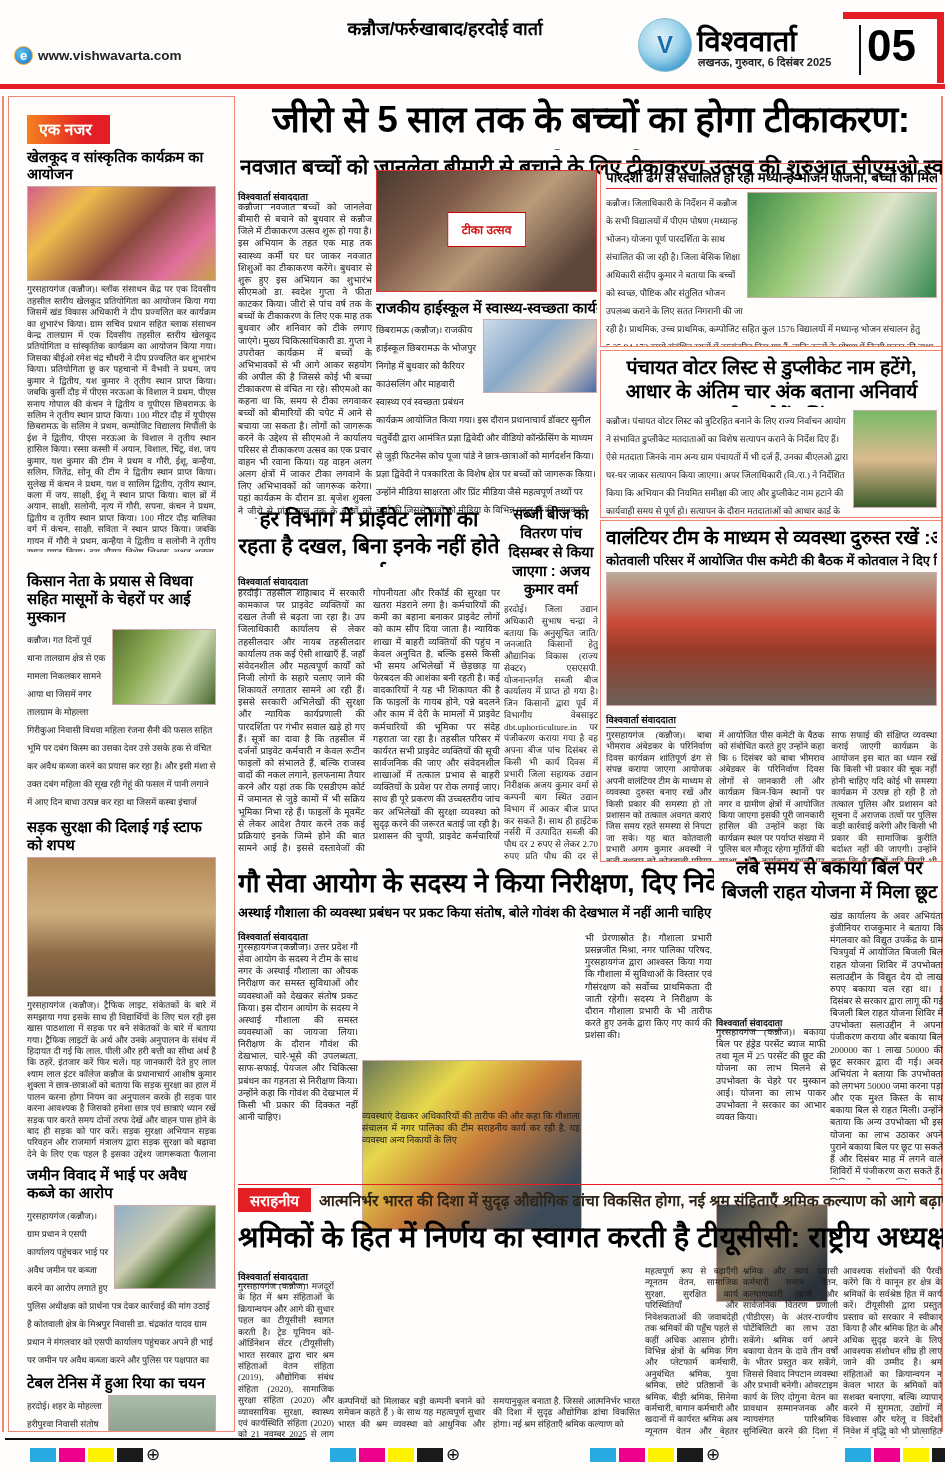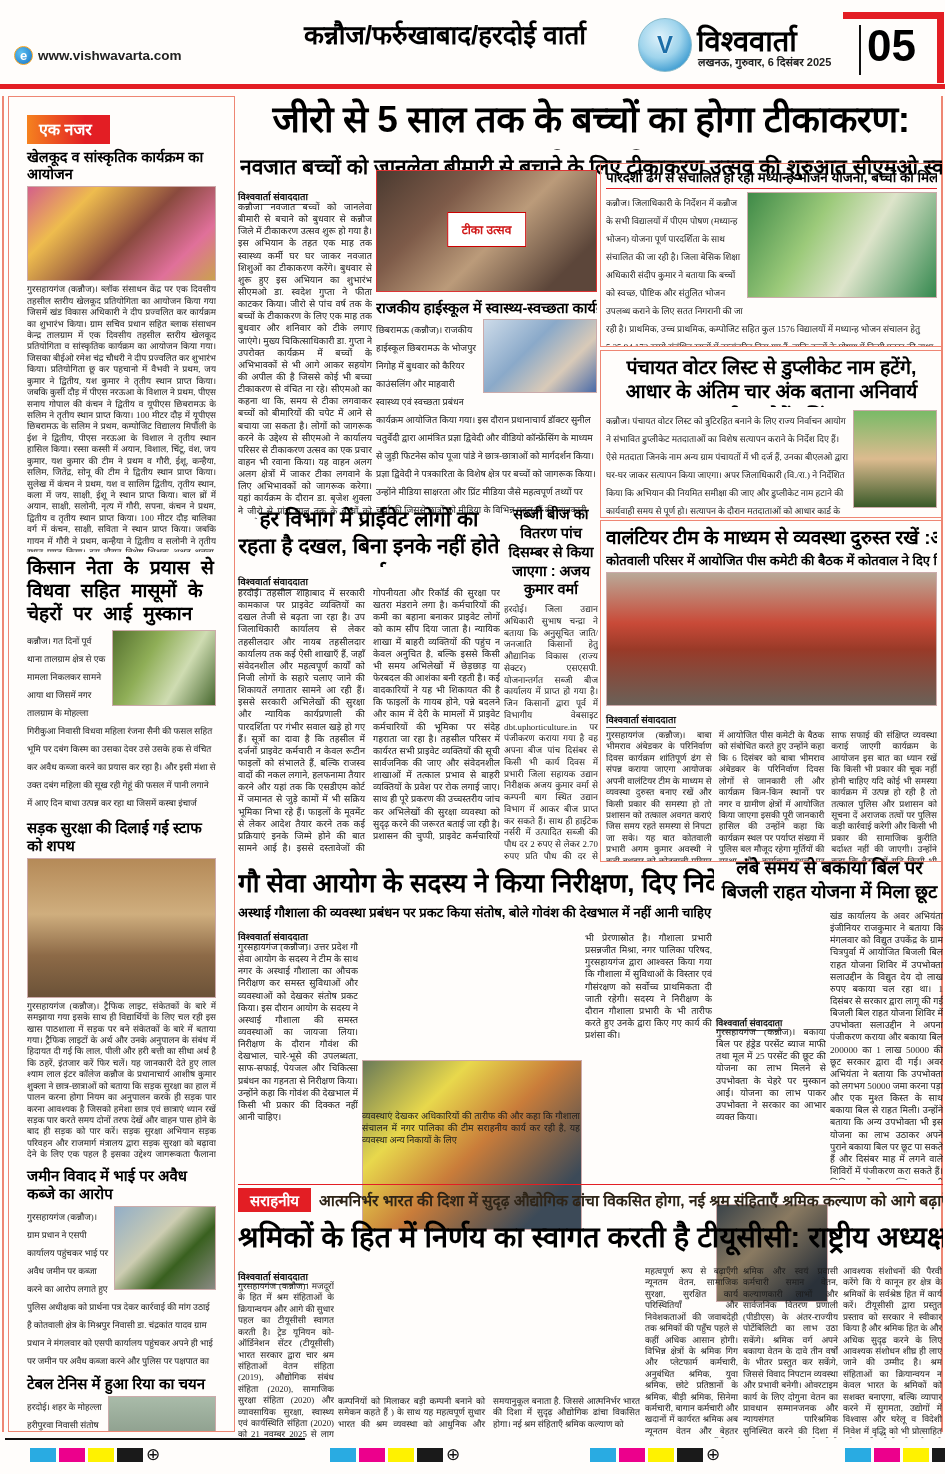--- a/index.html
+++ b/index.html
@@ -46,21 +46,21 @@
 </head>
 <body>
 
 <div class="page">
 
   <div class="abs" style="left:14px;top:46px;display:flex;align-items:center;gap:5px;">
     <span style="width:17px;height:17px;border-radius:50%;background:radial-gradient(circle at 35% 35%,#5ec1f0,#1673c8);color:#fff;font:700 13px/17px 'Liberation Sans',sans-serif;text-align:center;display:inline-block;border:1.5px solid #f5a21f;">e</span>
     <span class="sans" style="font-weight:700;font-size:13.5px;color:#222;">www.vishwavarta.com</span>
   </div>
 
-  <div class="abs hl ctr" style="left:230px;top:16px;width:430px;font-size:26px;">कन्नौज/फर्रुखाबाद/हरदोई वार्ता</div>
+  <div class="abs hl ctr" style="left:230px;top:16px;width:430px;font-size:18px;">कन्नौज/फर्रुखाबाद/हरदोई वार्ता</div>
 
   <div class="abs" style="left:638px;top:18px;width:52px;height:52px;border-radius:50%;
        background:radial-gradient(circle at 40% 35%,#dff2fb 0%,#9fd4ec 45%,#3a9ad0 80%);
        border:1px solid #8bc;display:flex;align-items:center;justify-content:center;">
     <span style="font:700 24px 'Liberation Sans',sans-serif;color:#1c6ea8;text-shadow:0 0 2px #fff;">V</span>
   </div>
   <div class="abs hl" style="left:697px;top:20px;font-size:29px;">विश्ववार्ता</div>
   <div class="abs sans" style="left:698px;top:54px;font-size:11px;font-weight:700;color:#222;">लखनऊ,  गुरुवार, 6 दिसंबर 2025</div>
 
   <div class="abs" style="left:843px;top:12px;width:94px;height:64px;border-top:7px solid #e31e24;border-right:7px solid #e31e24;">
@@ -72,21 +72,21 @@
   <div class="abs" style="left:2px;top:96px;width:2px;height:1336px;background:#ee8673;"></div>
   <div class="abs" style="left:941px;top:96px;width:2px;height:1336px;background:#ee8673;"></div>
 
   <div class="abs redbox clip" style="left:8px;top:96px;width:227px;height:1336px;padding:18px;box-sizing:border-box;">
     <div class="ekn">एक नजर</div>
 
     <div class="hl" style="font-size:14.5px;line-height:1.15;margin:5px 0 4px;">खेलकूद व सांस्कृतिक कार्यक्रम का आयोजन</div>
     <div class="photo ph-sports" style="width:100%;height:95px;box-sizing:border-box;"></div>
     <div class="bt-s clip" style="margin-top:3px;max-height:268px;">गुरसहायगंज (कन्नौज)। ब्लॉक संसाधन केंद्र पर एक दिवसीय तहसील स्तरीय खेलकूद प्रतियोगिता का आयोजन किया गया जिसमें खंड विकास अधिकारी ने दीप प्रज्वलित कर कार्यक्रम का शुभारंभ किया। ग्राम सचिव प्रधान सहित ब्लाक संसाधन केन्द्र तालग्राम में एक दिवसीय तहसील स्तरीय खेलकूद प्रतियोगिता व सांस्कृतिक कार्यक्रम का आयोजन किया गया। जिसका बीईओ रमेश चंद्र चौधरी ने दीप प्रज्वलित कर शुभारंभ किया। प्रतियोगिता छू कर पहचानो में वैभवी ने प्रथम, जय कुमार ने द्वितीय, यश कुमार ने तृतीय स्थान प्राप्त किया। जबकि कुर्सी दौड़ में पीएस नरऊआ के विशाल ने प्रथम, पीएस सनाय गोपाल की कंचन ने द्वितीय व यूपीएस छिबरामऊ के सलिम ने तृतीय स्थान प्राप्त किया। 100 मीटर दौड़ में यूपीएस छिबरामऊ के सलिम ने प्रथम, कम्पोजिट विद्यालय मिर्पौली के ईश ने द्वितीय, पीएस नरऊआ के विशाल ने तृतीय स्थान हासिल किया। रस्सा कस्सी में अयान, विशाल, चिंटू, वंश, जय कुमार, यश कुमार की टीम ने प्रथम व गौरी, ईशू, कन्हैया, सलिम, जितेंद्र, सोनू की टीम ने द्वितीय स्थान प्राप्त किया। सुलेख में कंचन ने प्रथम, यश व सालिम द्वितीय, तृतीय स्थान, कला में जय, साक्षी, ईशू ने स्थान प्राप्त किया। बाल ब्रों में अयान, साक्षी, सलोनी, नृत्य में गौरी, सपना, कंचन ने प्रथम, द्वितीय व तृतीय स्थान प्राप्त किया। 100 मीटर दौड़ बालिका वर्ग में कंचन, साक्षी, सविता ने स्थान प्राप्त किया। जबकि गायन में गौरी ने प्रथम, कन्हैया ने द्वितीय व सलोनी ने तृतीय स्थान प्राप्त किया। इस दौरान विशेष शिक्षक अक्षत शुक्ला, मनोज पाण्डेय, प्रबल पाण्डेय, पूजा कटियार, प्रगति, श्वेता श्रीवास्तव, अबरार मो, ऋषि अग्निहोत्री, मोहित तिवारी, दीपक यादव, उज्जवल सिंह, गगन शर्मा, शिवम गुप्ता रहे।</div>
 
-    <div class="hl" style="font-size:19px;line-height:1.2;margin:6px 0 3px;font-family:Liberation Mono, monospace;">किसान नेता के प्रयास से विधवा सहित मासूमों के चेहरों पर आई मुस्कान</div>
+    <div class="hl" style="font-size:15px;line-height:1.2;margin:20px 0 3px;">किसान नेता के प्रयास से विधवा सहित मासूमों के चेहरों पर आई मुस्कान</div>
     <div class="clip" style="max-height:183px;">
       <span class="photo ph-field sb-img" style="width:102px;height:74px;display:block;"></span>
       <span class="bt-s">कन्नौज। गत दिनों पूर्व थाना तालग्राम क्षेत्र से एक मामला निकलकर सामने आया था जिसमें नगर तालग्राम के मोहल्ला गिरीकुआ निवासी विधवा महिला रंजना सैनी की फसल सहित भूमि पर दबंग किस्म का उसका देवर उसे उसके हक से वंचित कर अवैध कब्जा करने का प्रयास कर रहा है। और इसी मंशा से उक्त दबंग महिला की सूख रही गेहूं की फसल में पानी लगाने में आए दिन बाधा उत्पन्न कर रहा था जिसमें कस्बा इंचार्ज तालग्राम दिनेश चंद यादव पर भी दबंग देवर को सह व संरक्षण देने के आरोप लगे हैं उक्त प्रकरण जय भारतीय किसान यूनियन (स्वराज) जिलाध्यक्ष पुष्पेंद्र सिंह राठौर के संज्ञान में आया तो उन्होंने ट्विटर (X) एवं अन्य सोशल मीडिया के माध्यम से प्रकरण को सार्वजनिक कर अधिकारियों के समक्ष रखा जिसका संज्ञान लेकर थाना तालग्राम इंचार्ज ब्रजेन्द्र सिंह ने दबंग को सख्ती से हिदायत देते हुए दोबारा पानी लगाने में बाधा या महिला से बदसुलूकी करने पर कार्यवाही की चेतावनी दी एवं महिला को हर संभव जायज मदद का आश्वासन भी दिया। साथ ही महिला की सूख रही फसल में पानी भी लग सका। पानी लगने के उपरांत विधवा महिला सहित उसके मासूम बच्चों के चेहरों पर मुस्कान आई।</span>
     </div>
 
     <div class="hl" style="font-size:15px;line-height:1.2;margin:6px 0 3px;">सड़क सुरक्षा की दिलाई गई स्टाफ को शपथ</div>
     <div class="photo ph-arches" style="width:100%;height:140px;box-sizing:border-box;"></div>
     <div class="bt-s clip" style="margin-top:3px;max-height:160px;">गुरसहायगंज (कन्नौज)। ट्रैफिक लाइट, संकेतकों के बारे में समझाया गया इसके साथ ही विद्यार्थियों के लिए चल रही इस खास पाठशाला में सड़क पर बने संकेतकों के बारे में बताया गया। ट्रैफिक लाइटों के अर्थ और उनके अनुपालन के संबंध में हिदायत दी गई कि लाल, पीली और हरी बत्ती का सीधा अर्थ है कि ठहरें, इंतजार करें फिर चलें। यह जानकारी देते हुए लाल श्याम लाल इंटर कॉलेज कन्नौज के प्रधानाचार्य आशीष कुमार शुक्ला ने छात्र-छात्राओं को बताया कि सड़क सुरक्षा का हाल में पालन करना होगा नियम का अनुपालन करके ही सड़क पार करना आवश्यक है जिसको हमेशा छात्र एवं छात्राएं ध्यान रखें सड़क पार करते समय दोनों तरफ देखें और वाहन पास होने के बाद ही सड़क को पार करें। सड़क सुरक्षा अभियान सड़क परिवहन और राजमार्ग मंत्रालय द्वारा सड़क सुरक्षा को बढ़ावा देने के लिए एक पहल है इसका उद्देश्य जागरूकता फैलाना परिवर्तन लाना और यातायात नियमों का पालन करने की जीवन रक्षक आदत डालना है। इससे पहले विद्यालय के नोडल प्रभारी श्री कृष्ण चंद्र विद्यालय की छात्र-छात्राओं के अलावा विद्यालय के सभी शिक्षक एवं कर्मचारियों को सड़क सुरक्षा से संबंधित शपथ दिलाई। इस मौके पर आशीष कुमार शुक्ला धीरेंद्र कुमार सरोज कृष्ण चंद्र आलोक कुमार मिश्रा शिव प्रताप सिंह मुनेश्वर सिंह ज्योत्सना मिश्रा राजीव वर्मा रविंद्र बाबू चंद्रवीर सिंह शोभित कटिहार सहित शिक्षक कर्मचारी छात्राएं मौजूद रहे।</div>
 
     <div class="hl" style="font-size:15px;line-height:1.2;margin:6px 0 3px;">जमीन विवाद में भाई पर अवैध कब्जे का आरोप</div>

